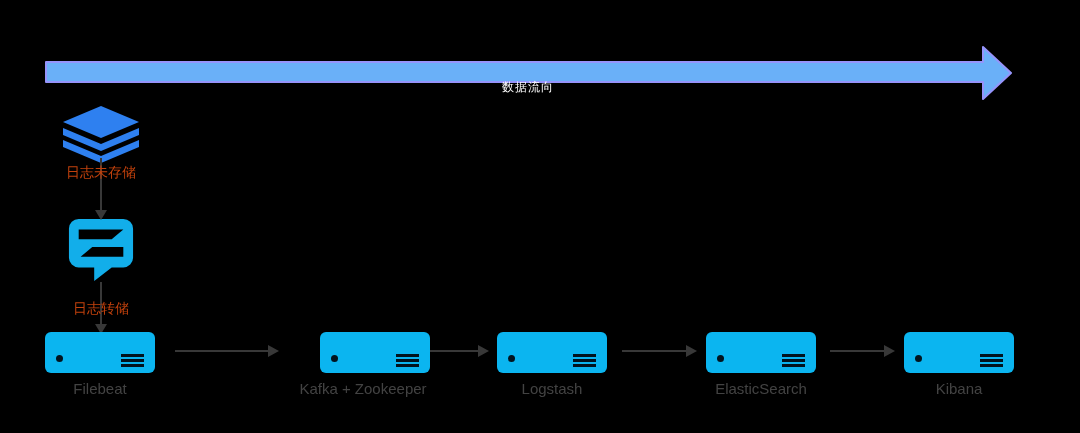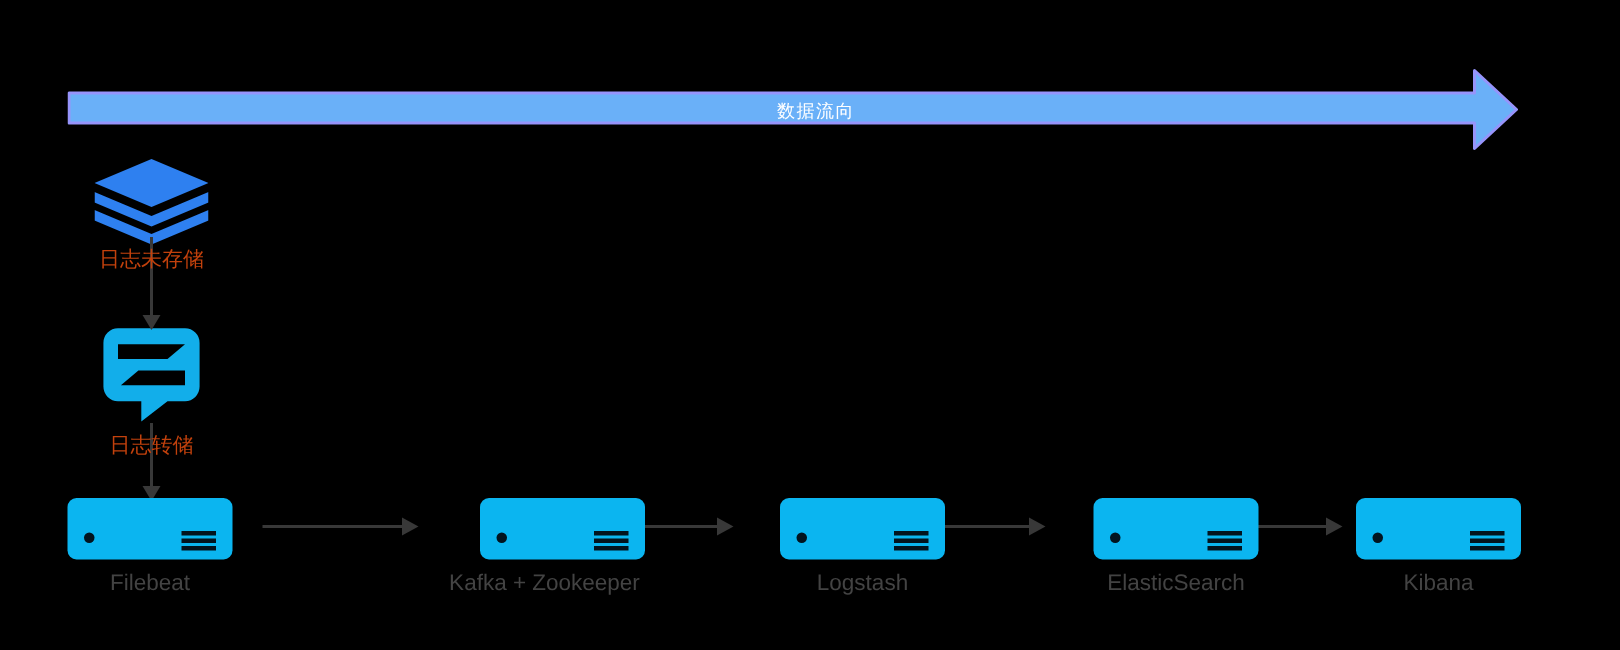--- a/index.html
+++ b/index.html
@@ -5,34 +5,34 @@
   html,body{margin:0;padding:0;background:#000;}
   .stage{
     position:relative;width:1080px;height:433px;background:#000000;
     font-family:"Liberation Sans",sans-serif;overflow:hidden;
   }
 
   
   .banner{position:absolute;left:45px;top:45px;width:970px;height:58px;}
   .banner svg{display:block;width:970px;height:58px;}
   .banner-label{
-    position:absolute;left:0;top:21px;width:966px;text-align:center;
-    color:#ffffff;font-size:12px;letter-spacing:1px;margin-left:16px;
+    position:absolute;left:0;top:34px;width:966px;text-align:center;
+    color:#ffffff;font-size:12px;letter-spacing:1px;
   }
 
   
   .layers-icon{position:absolute;left:63px;top:106px;width:76px;height:58px;}
   .bubble-icon{position:absolute;left:67px;top:216px;width:68px;height:66px;}
 
   .cn-label{
     position:absolute;left:31px;width:140px;text-align:center;
     color:#c2410c;font-size:14px;white-space:nowrap;z-index:3;
   }
   .lbl-a{top:164px;}
-  .lbl-b{top:288px;}
+  .lbl-b{top:300px;}
 
   
   .vconn{position:absolute;left:100px;width:2px;background:#383838;z-index:1;}
   .vconn-a{top:158px;height:52px;}
   .vconn-b{top:282px;height:42px;}
   .head-down{
     position:absolute;left:-5px;bottom:-10px;width:0;height:0;
     border-left:6px solid transparent;border-right:6px solid transparent;
     border-top:10px solid #383838;
   }
@@ -42,21 +42,21 @@
   .h3{left:622px;width:64px;}
   .h4{left:830px;width:54px;}
   .head-right{
     position:absolute;right:-11px;top:-5px;width:0;height:0;
     border-top:6px solid transparent;border-bottom:6px solid transparent;
     border-left:11px solid #383838;
   }
 
   
   .node{position:absolute;top:332px;width:110px;z-index:2;}
-  .n1{left:45px;}.n2{left:296px;padding-left:24px;}.n3{left:520px;border-radius:11px;}.n4{left:729px;}.n5{left:904px;text-decoration:underline;}
+  .n1{left:45px;}.n2{left:296px;padding-left:24px;}.n3{left:497px;border-radius:11px;}.n4{left:706px;}.n5{left:904px;text-decoration:underline;}
   .nodebox{
     position:relative;width:110px;height:41px;background:#0bb5f0;border-radius:6px;
   }
   .dot{
     position:absolute;left:11px;top:23px;width:7px;height:7px;border-radius:50%;
     background:#02141f;
   }
   .vent{position:absolute;right:11px;width:23px;height:2.5px;background:#02141f;}
   .v1{top:22px;}.v2{top:27px;}.v3{top:32px;}
   .node-label{

